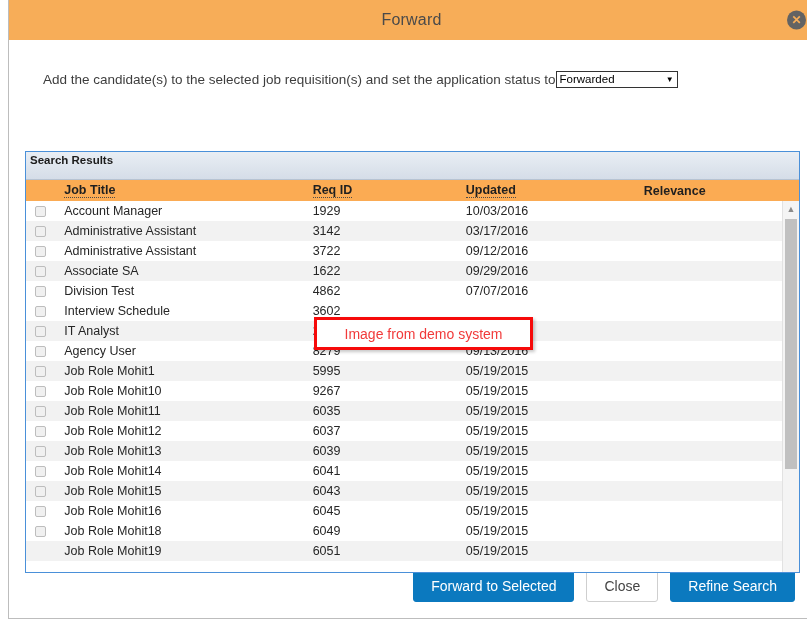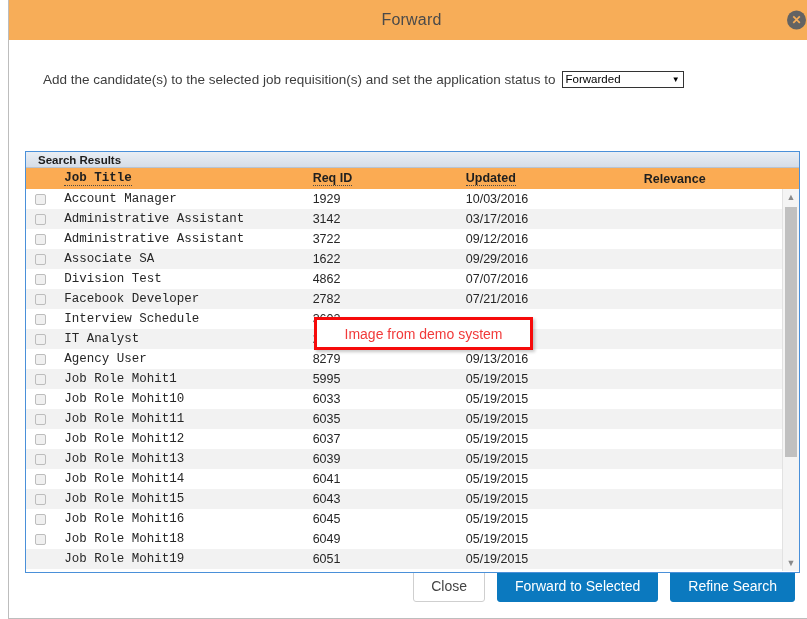--- a/index.html
+++ b/index.html
@@ -68,21 +68,21 @@
   #body-area {
     flex: 1 1 auto;
     position: relative;
     padding: 0 16px;
     box-sizing: border-box;
   }
 
   #instruction-row {
     display: flex;
     align-items: center;
-    gap: 6px;
+    gap: 0;
     padding-top: 31px;
     padding-left: 18px;
     font-size: 13.5px;
     color: #3d3d3d;
   }
   #instruction-text { white-space: nowrap; }
 
   #status-select {
     width: 122px;
     height: 17px;
@@ -106,27 +106,27 @@
     left: 16px;
     top: 111px;
     width: 775px;
     height: 422px;
     border: 1px solid #4a90d9;
     box-sizing: border-box;
     background: #fff;
     overflow: hidden;
   }
   #panel-caption {
-    height: 16px;
+    height: 28px;
     background: linear-gradient(to bottom, #e9eef4, #d5dde8);
     border-bottom: 1px solid #b7c3d2;
     font-size: 11.5px;
     font-weight: bold;
     color: #1c1c1c;
-    padding-left: 12px;
+    padding-left: 4px;
     line-height: 16px;
     box-sizing: border-box;
   }
 
   .grid-wrap {
     position: relative;
     height: calc(100% - 17px);
     overflow: hidden;
   }
 
@@ -158,21 +158,21 @@
     color: #262626;
     font-size: 12.5px;
     vertical-align: middle;
     white-space: nowrap;
     overflow: hidden;
   }
   tr.r-odd td  { background: #ffffff; }
   tr.r-even td { background: #f2f2f2; }
 
   .c-check { width: 28px; padding-left: 9px !important; }
-  .c-title { width: 240px; font-family: Liberation Mono, monospace; }
+  .c-title { width: 240px; }
   .c-req   { width: 148px; }
   .c-upd   { width: 172px; }
   .c-rel   { width: 150px; }
 
   .cb {
     width: 11px;
     height: 11px;
     border: 1px solid #bdbdbd;
     border-radius: 2px;
     background: #f0f0f0;
@@ -345,27 +345,20 @@
                 <td class="c-upd">09/29/2016</td>
                 <td class="c-rel"></td>
               </tr>
               <tr class="r-odd">
                 <td class="c-check"><span class="cb"></span></td>
                 <td class="c-title">Division Test</td>
                 <td class="c-req">4862</td>
                 <td class="c-upd">07/07/2016</td>
                 <td class="c-rel"></td>
               </tr>
-              <tr class="r-even">
-                <td class="c-check"><span class="cb"></span></td>
-                <td class="c-title">Facebook Developer</td>
-                <td class="c-req">2782</td>
-                <td class="c-upd">07/21/2016</td>
-                <td class="c-rel"></td>
-              </tr>
               <tr class="r-odd">
                 <td class="c-check"><span class="cb"></span></td>
                 <td class="c-title">Interview Schedule</td>
                 <td class="c-req">3602</td>
                 <td class="c-upd"></td>
                 <td class="c-rel"></td>
               </tr>
               <tr class="r-even">
                 <td class="c-check"><span class="cb"></span></td>
                 <td class="c-title">IT Analyst</td>
@@ -383,21 +376,21 @@
               <tr class="r-even">
                 <td class="c-check"><span class="cb"></span></td>
                 <td class="c-title">Job Role Mohit1</td>
                 <td class="c-req">5995</td>
                 <td class="c-upd">05/19/2015</td>
                 <td class="c-rel"></td>
               </tr>
               <tr class="r-odd">
                 <td class="c-check"><span class="cb"></span></td>
                 <td class="c-title">Job Role Mohit10</td>
-                <td class="c-req">6033</td>
+                <td class="c-req">9267</td>
                 <td class="c-upd">05/19/2015</td>
                 <td class="c-rel"></td>
               </tr>
               <tr class="r-even">
                 <td class="c-check"><span class="cb"></span></td>
                 <td class="c-title">Job Role Mohit11</td>
                 <td class="c-req">6035</td>
                 <td class="c-upd">05/19/2015</td>
                 <td class="c-rel"></td>
               </tr>
@@ -461,18 +454,18 @@
       </div>
     </div>
 
     <div id="annotation">
       <span id="annotation-text">Image from demo system</span>
     </div>
 
   </div>
 
   <div id="footer">
+    <div class="btn btn-primary">Forward to Selected</div>
     <div class="btn btn-secondary">Close</div>
-    <div class="btn btn-primary">Forward to Selected</div>
     <div class="btn btn-primary">Refine Search</div>
   </div>
 
 </div>
 
 </body></html>

